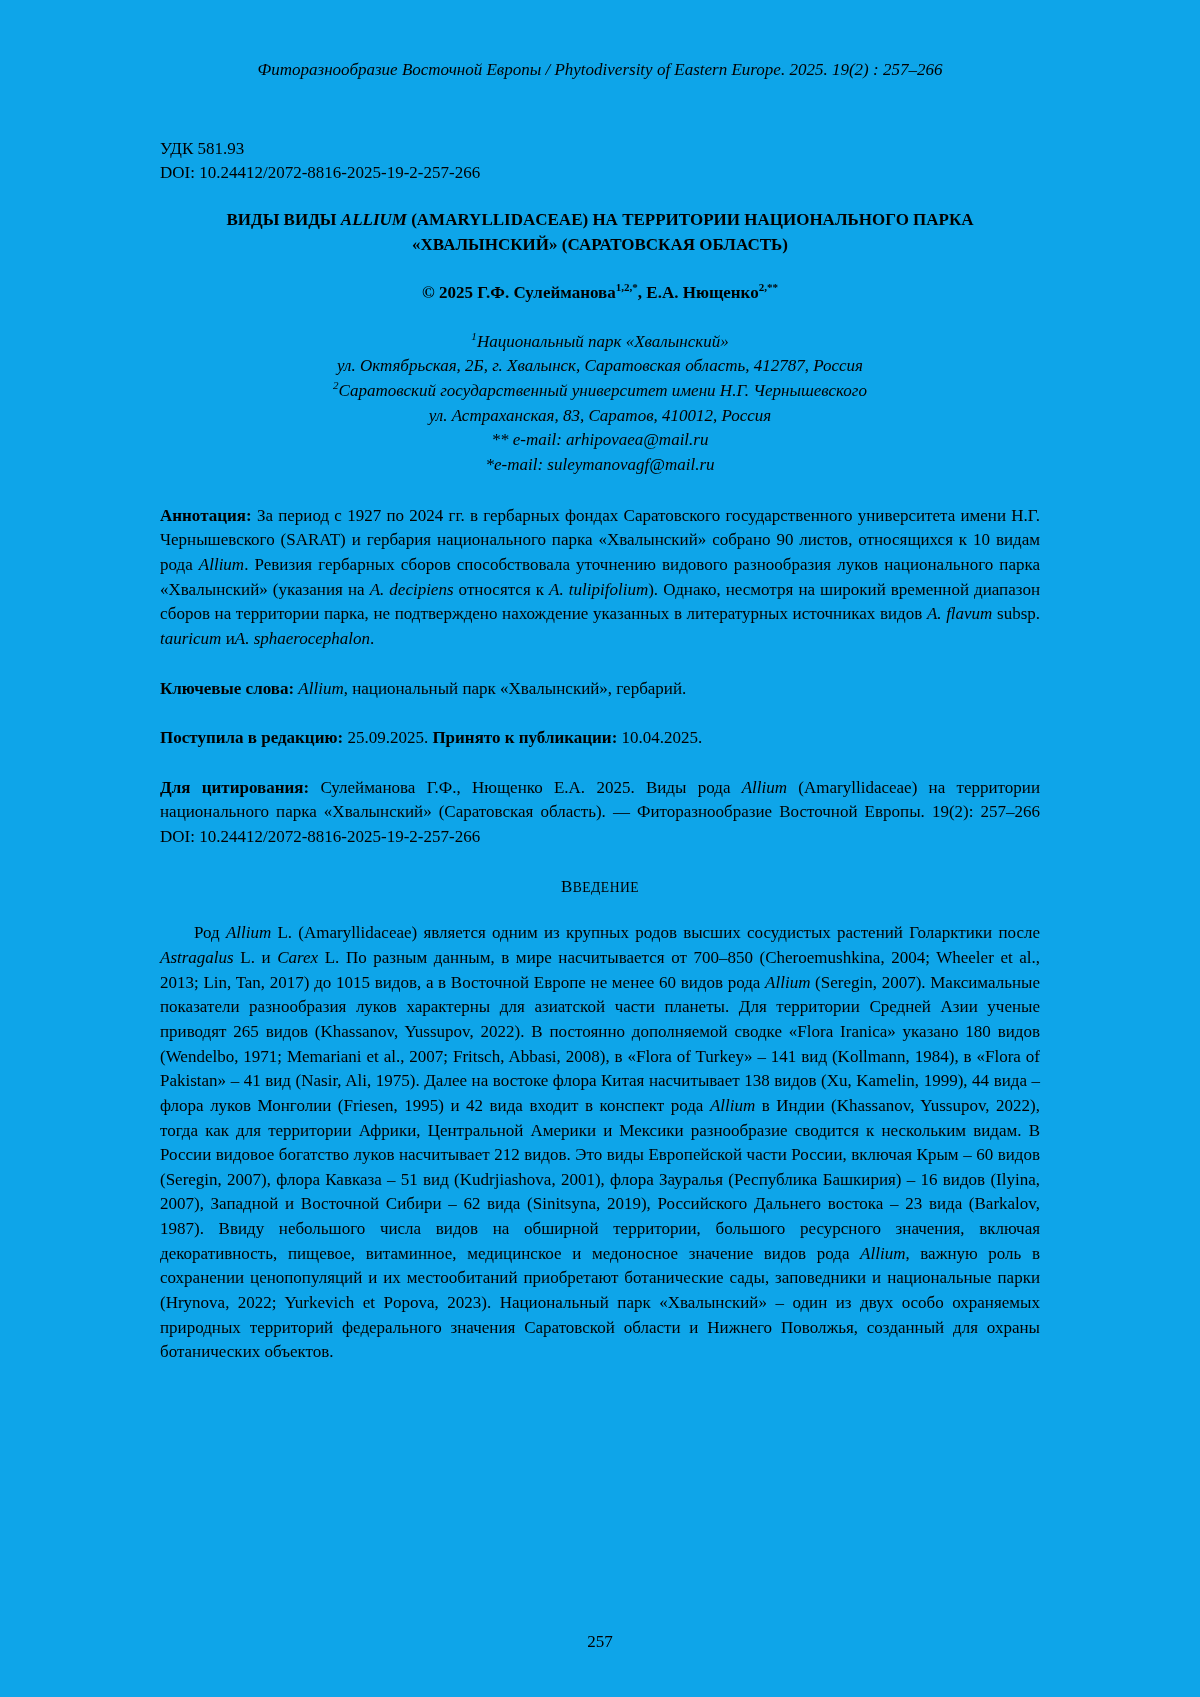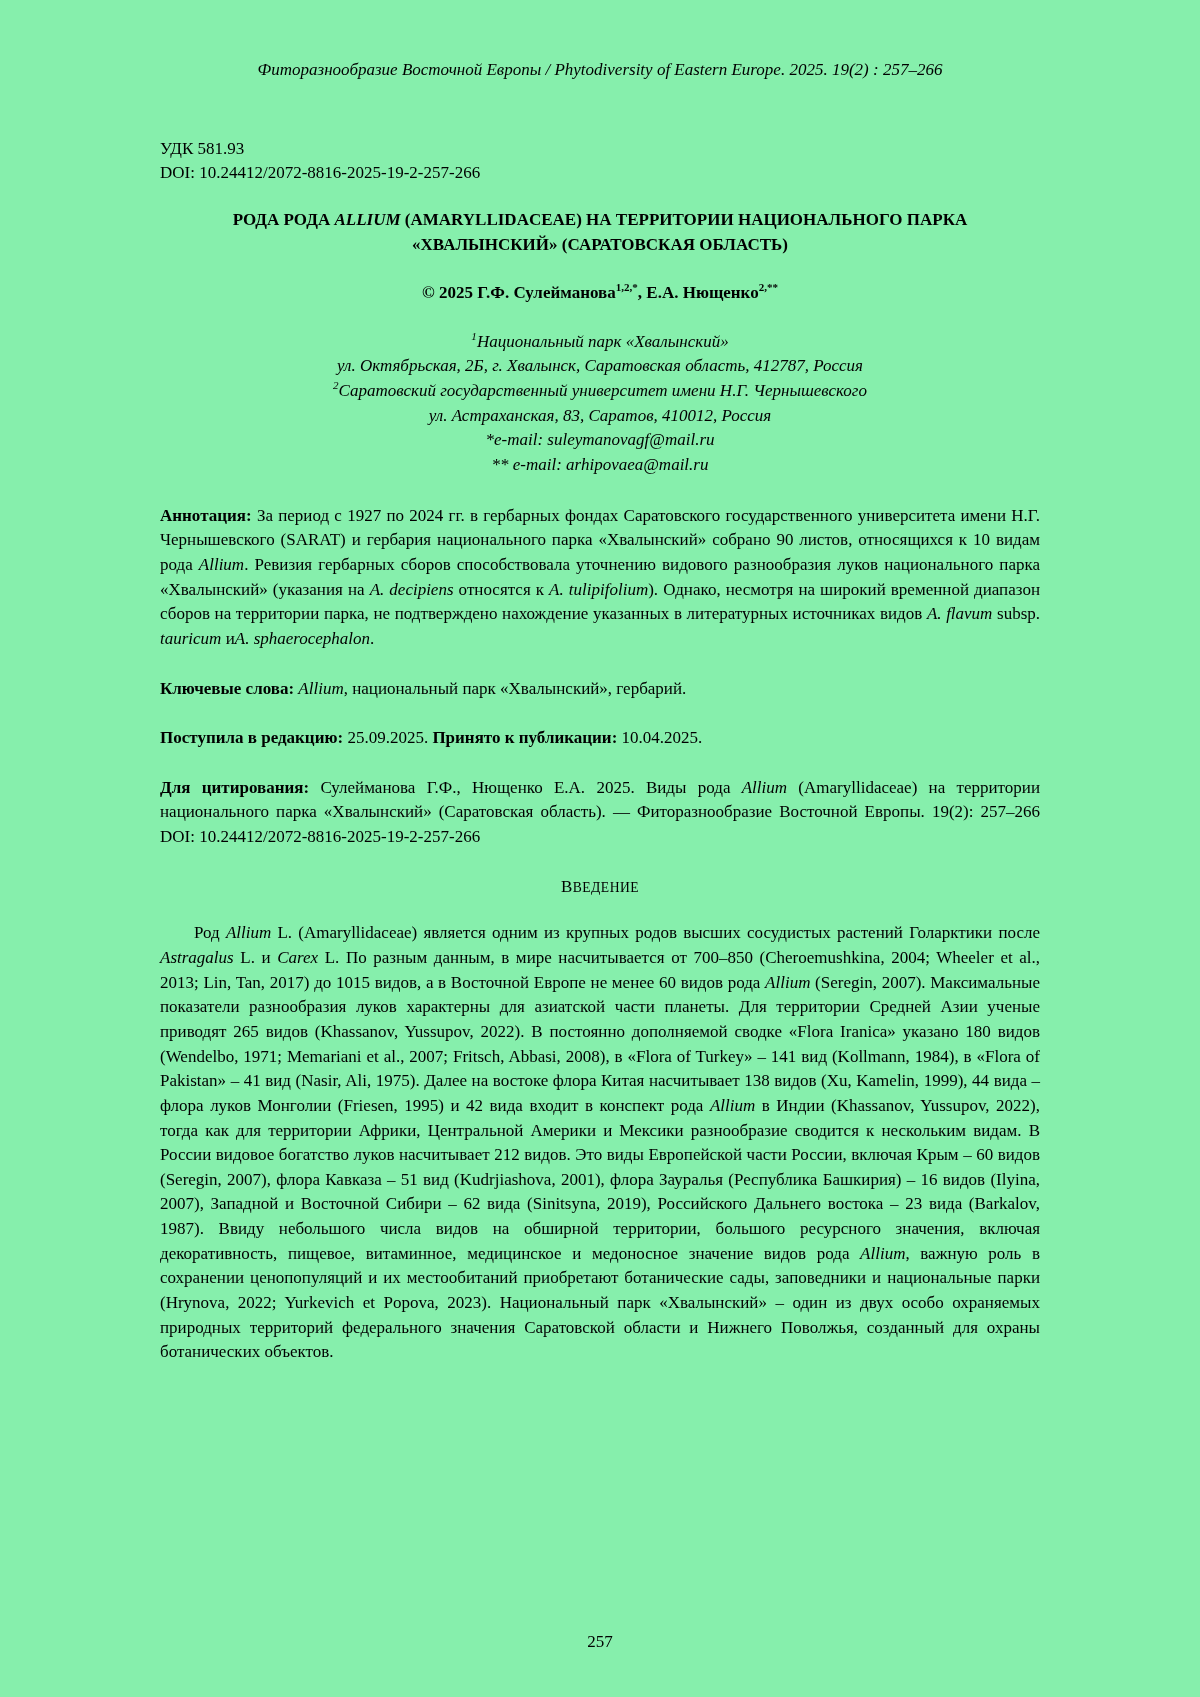--- a/index.html
+++ b/index.html
@@ -2,21 +2,21 @@
 <html lang="ru"><head>
 <meta charset="utf-8">
 <style>
   * { margin: 0; padding: 0; box-sizing: border-box; }
   html, body { background: #ffffff; }
   .page {
     position: relative;
     width: 1200px;
     height: 1697px;
     margin: 0 auto;
-    background: #86efac;
+    background: #0ea5e9;
     color: #000000;
     font-family: "Liberation Serif", "DejaVu Serif", serif;
     font-size: 17px;
     line-height: 1.45;
     padding: 58px 160px 42px 160px;
     display: flex;
     flex-direction: column;
     overflow: hidden;
   }
   .center { text-align: center; }
@@ -38,31 +38,31 @@
 
 <div class="page">
 
   <div class="running-head center italic">Фиторазнообразие Восточной Европы / Phytodiversity of Eastern Europe. 2025. 19(2) : 257–266</div>
 
   <div class="meta-block">
     <div>УДК 581.93</div>
     <div>DOI: 10.24412/2072-8816-2025-19-2-257-266</div>
   </div>
 
-  <div class="title-block center"><span>РОДА РОДА </span><span style="font-style: italic;">ALLIUM</span><span> (AMARYLLIDACEAE) НА ТЕРРИТОРИИ НАЦИОНАЛЬНОГО ПАРКА «ХВАЛЫНСКИЙ» (САРАТОВСКАЯ ОБЛАСТЬ)</span></div>
+  <div class="title-block center"><span>ВИДЫ ВИДЫ </span><span style="font-style: italic;">ALLIUM</span><span> (AMARYLLIDACEAE) НА ТЕРРИТОРИИ НАЦИОНАЛЬНОГО ПАРКА «ХВАЛЫНСКИЙ» (САРАТОВСКАЯ ОБЛАСТЬ)</span></div>
 
   <div class="authors-block center"><span>© 2025 Г.Ф. Сулейманова</span><sup>1,2,*</sup><span>, Е.А. Нющенко</span><sup>2,**</sup></div>
 
   <div class="affil-block center">
     <div><sup>1</sup><span>Национальный парк «Хвалынский»</span></div>
     <div><span>ул. Октябрьская, 2Б, г. Хвалынск, Саратовская область, 412787, Россия</span></div>
     <div><sup>2</sup><span>Саратовский государственный университет имени Н.Г. Чернышевского</span></div>
     <div><span>ул. Астраханская, 83, Саратов, 410012, Россия</span></div>
+    <div><span>** e-mail: arhipovaea@mail.ru</span></div>
     <div><span>*e-mail: suleymanovagf@mail.ru</span></div>
-    <div><span>** e-mail: arhipovaea@mail.ru</span></div>
   </div>
 
   <div class="para justify"><span style="font-weight: bold;">Аннотация:</span><span> За период с 1927 по 2024 гг. в гербарных фондах Саратовского государственного университета имени Н.Г. Чернышевского (SARAT) и гербария национального парка «Хвалынский» собрано 90 листов, относящихся к 10 видам рода </span><span style="font-style: italic;">Allium</span><span>. Ревизия гербарных сборов способствовала уточнению видового разнообразия луков национального парка «Хвалынский» (указания на </span><span style="font-style: italic;">A. decipiens</span><span>  относятся к </span><span style="font-style: italic;">A. tulipifolium</span><span>). Однако, несмотря на широкий временной диапазон сборов на территории парка, не подтверждено нахождение указанных в литературных источниках видов </span><span style="font-style: italic;">A. flavum</span><span> subsp. </span><span style="font-style: italic;">tauricum</span><span> и</span><span style="font-style: italic;">A. sphaerocephalon</span><span>.</span></div>
 
   <div class="para"><span style="font-weight: bold; text-align: right;">Ключевые слова:</span><span> </span><span style="font-style: italic;">Allium</span><span>, национальный парк «Хвалынский», гербарий.</span></div>
 
   <div class="para"><span style="font-weight: bold;">Поступила в редакцию:</span><span> 25.09.2025. </span><span style="font-weight: bold;">Принято к публикации:</span><span> 10.04.2025.</span></div>
 
   <div class="para justify"><span style="font-weight: bold;">Для цитирования:</span><span> Сулейманова Г.Ф., Нющенко Е.А. 2025. Виды рода </span><span style="font-style: italic;">Allium</span><span> (Amaryllidaceae) на территории национального парка «Хвалынский» (Саратовская область). — Фиторазнообразие Восточной Европы. 19(2): 257–266 DOI: 10.24412/2072-8816-2025-19-2-257-266</span></div>
 

